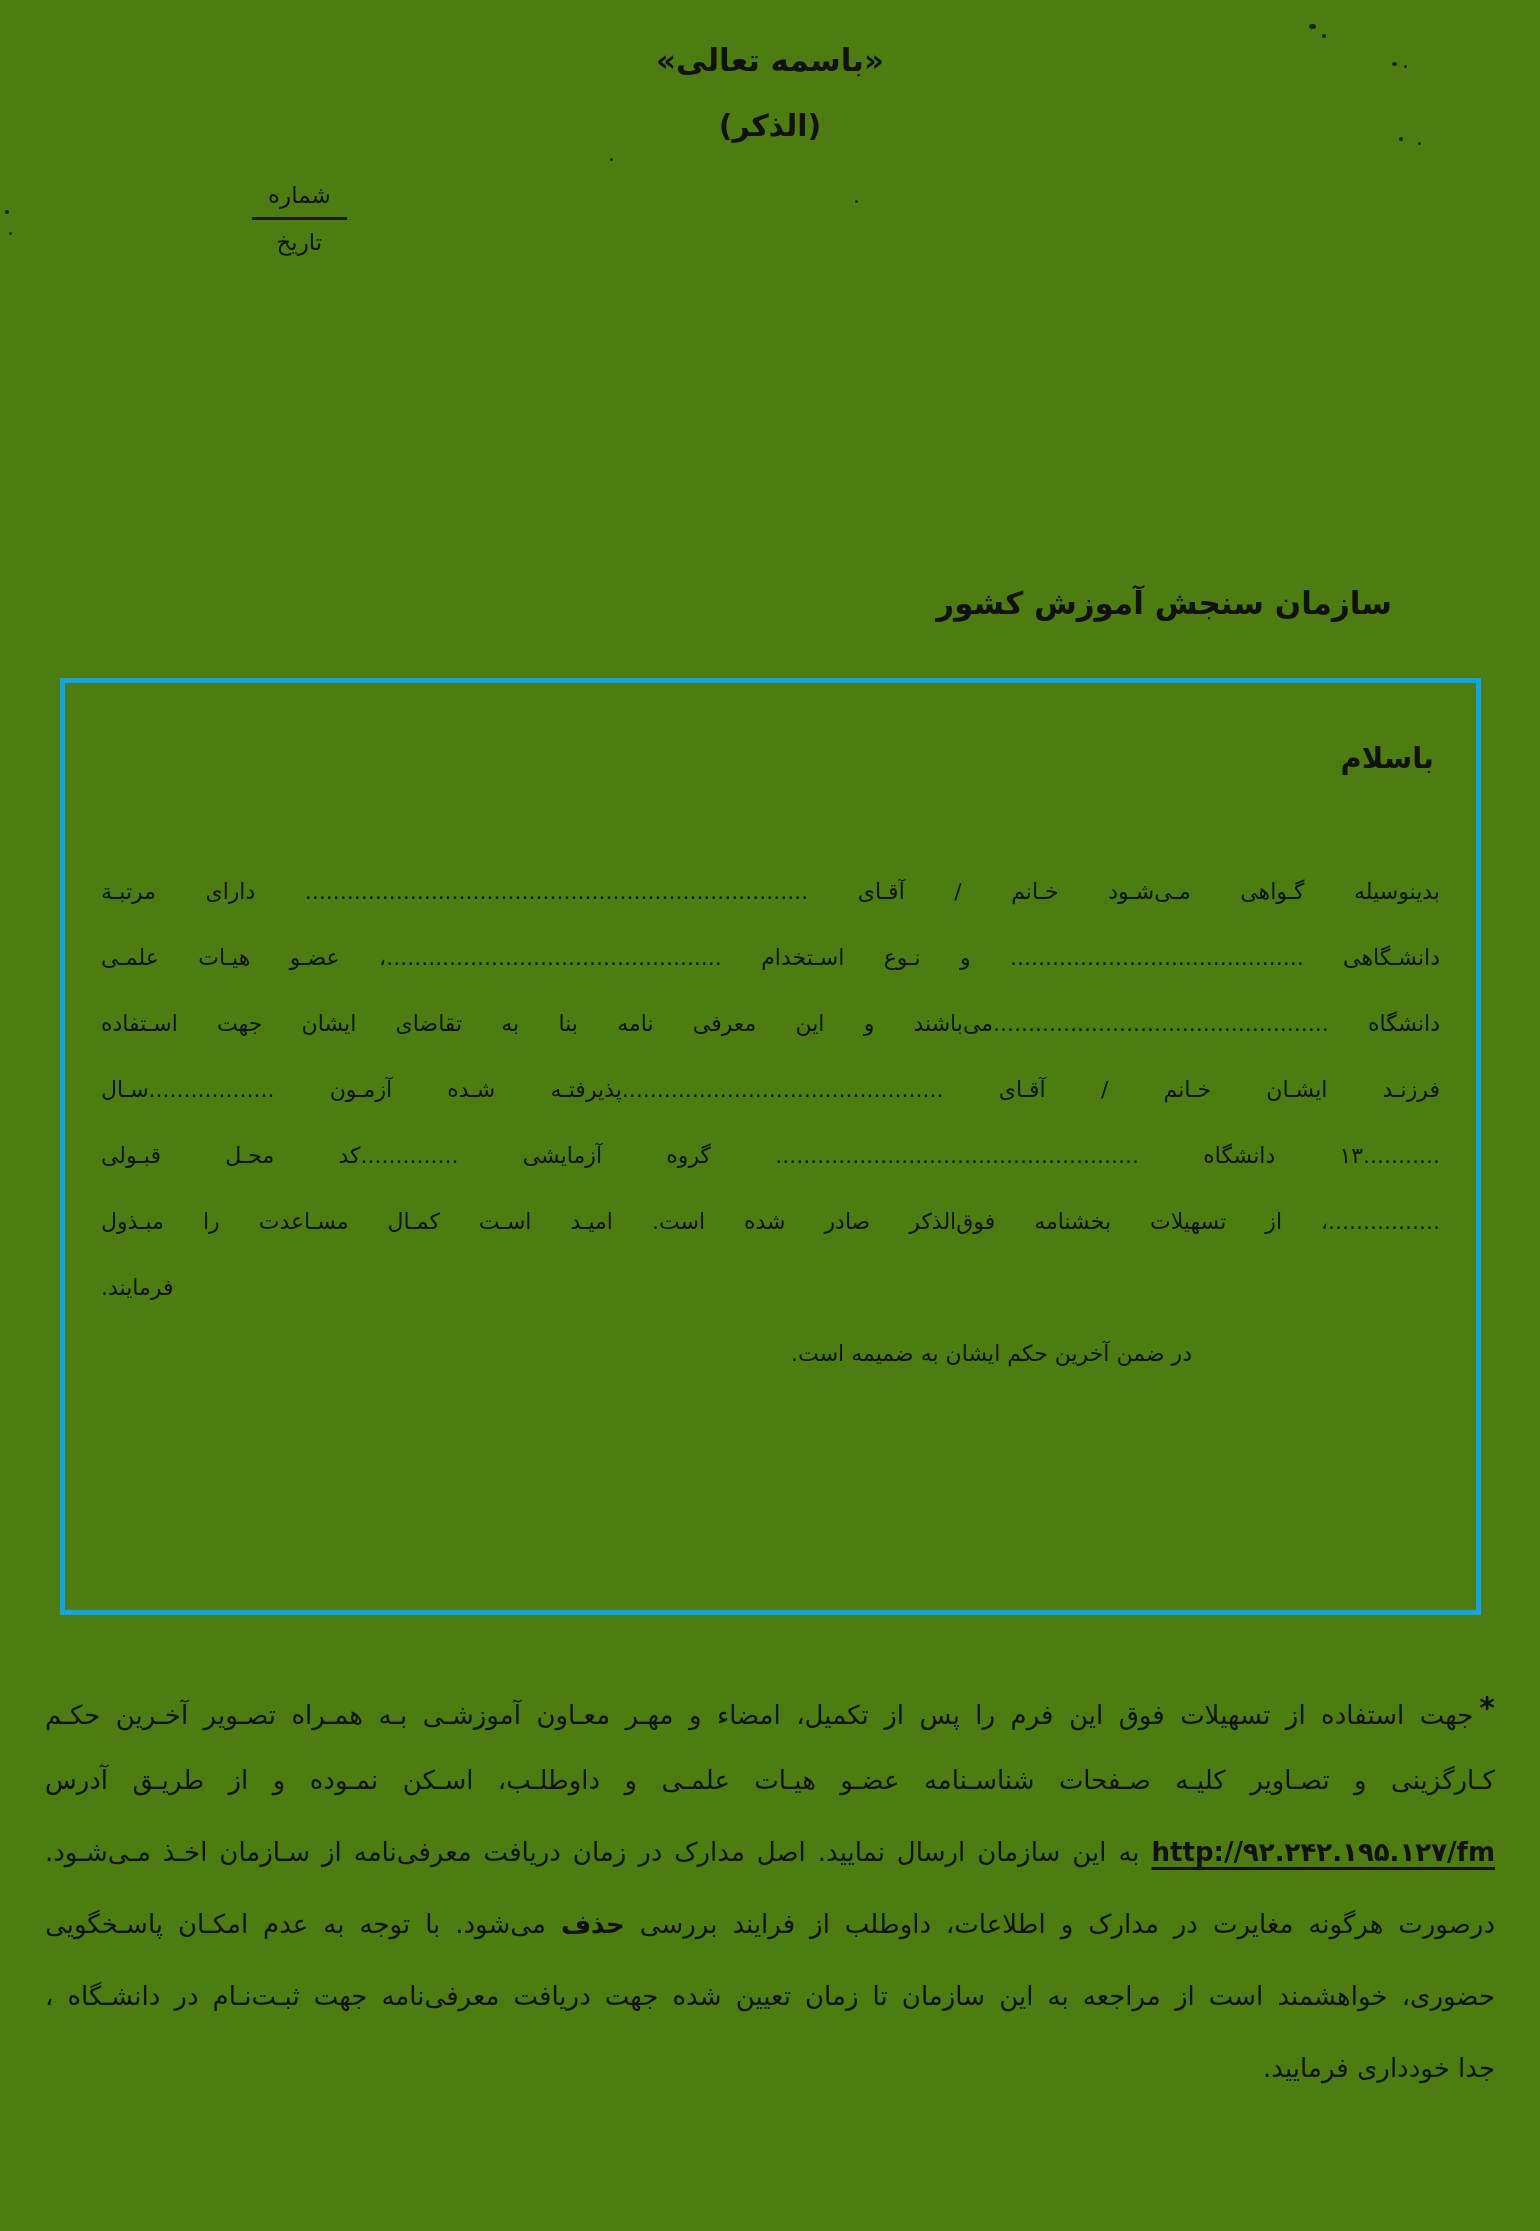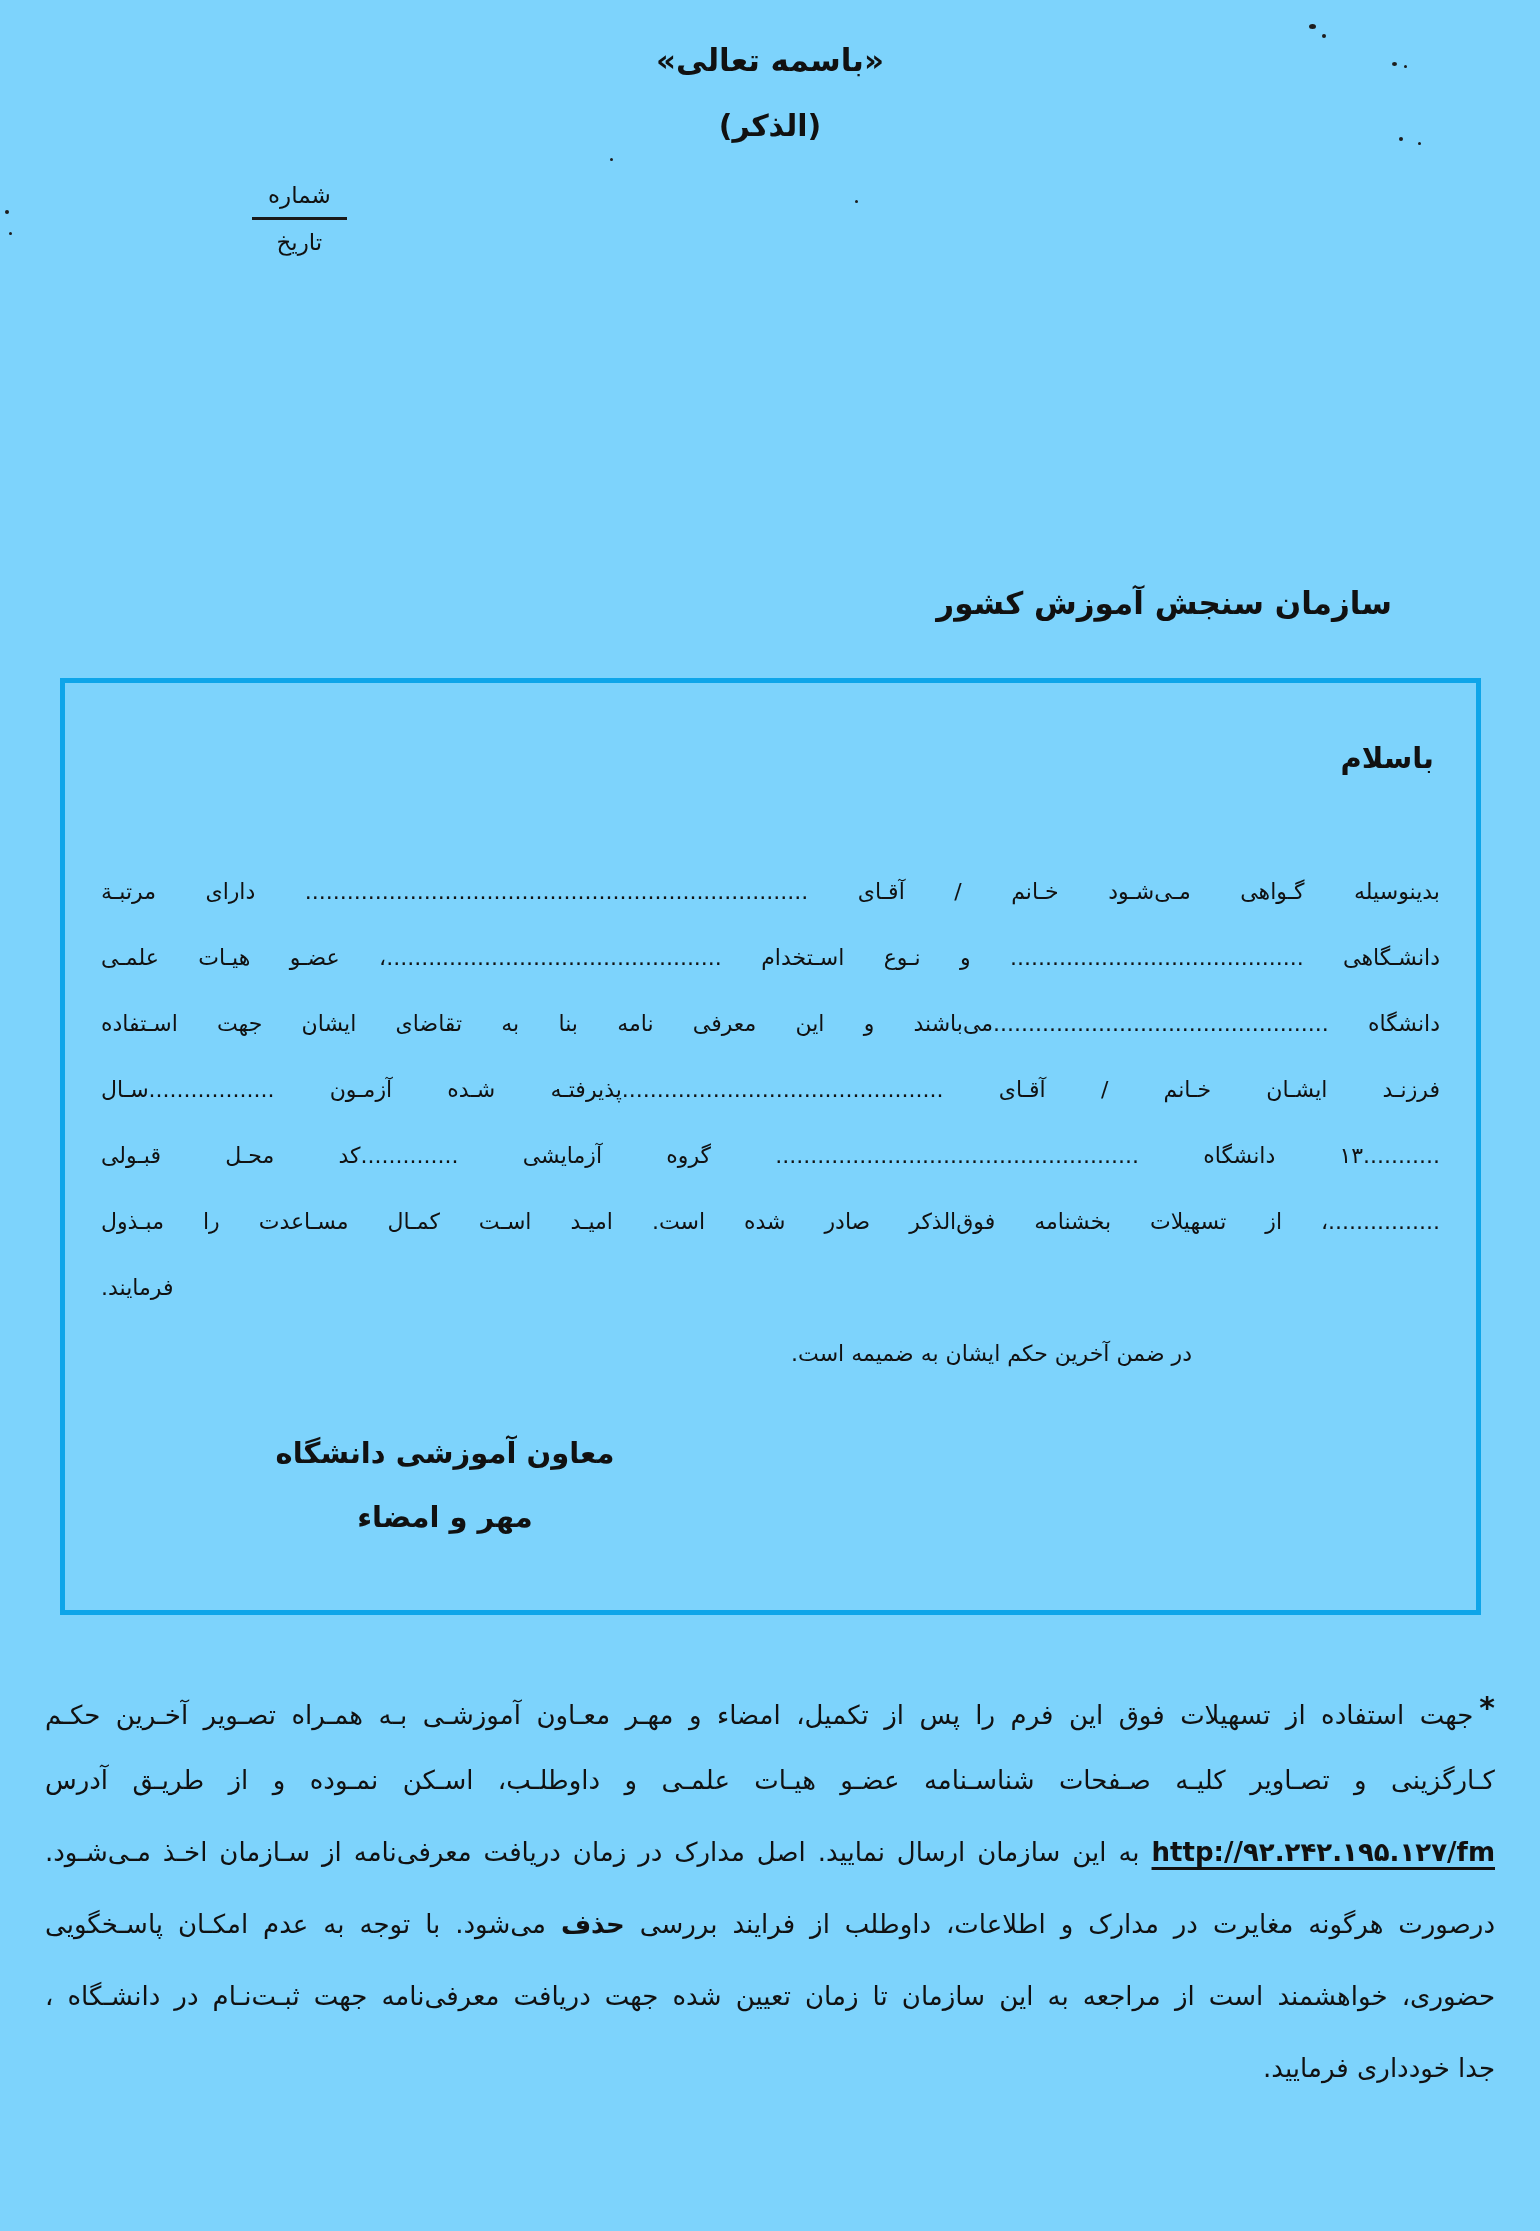--- a/index.html
+++ b/index.html
@@ -1,20 +1,20 @@
 <!DOCTYPE html>
 <html lang="fa"><head>
 <meta charset="utf-8">
 <style>
   html,body{margin:0;padding:0;background:#e8e8e8;}
   .page{
     position:relative;
     width:1540px;height:2231px;
     margin:0 auto;
-    background:#7dd3fc;
+    background:#4d7c0f;
     overflow:hidden;
     font-family:"DejaVu Sans", sans-serif;
     color:#111;
   }
   
   .top-center{position:absolute;left:0;top:42px;width:100%;text-align:center;}
   .bismillah{font-size:31px;font-weight:bold;direction:rtl;}
   .doc-type{margin-top:30px;font-size:30px;font-weight:bold;direction:rtl;}
   
   .num-date{position:absolute;left:252px;top:182px;direction:rtl;text-align:center;font-size:23px;}
@@ -99,24 +99,20 @@
       <div class="b-line just">بدینوسیله گـواهی مـی‌شـود خـانم / آقـای ........................................................................ دارای مرتبـة</div>
       <div class="b-line just">دانشـگاهی .......................................... و نـوع اسـتخدام ................................................، عضـو هیـات علمـی</div>
       <div class="b-line just">دانشگاه ................................................می‌باشند و این معرفی نامه بنا به تقاضای ایشان جهت اسـتفاده</div>
       <div class="b-line just">فرزنـد ایشـان خـانم / آقـای ..............................................پذیرفتـه شـده آزمـون ..................سـال</div>
       <div class="b-line just">...........۱۳ دانشگاه .................................................... گروه آزمایشی ..............کد محـل قبـولی</div>
       <div class="b-line just">................، از تسهیلات بخشنامه فوق‌الذکر صادر شده است. امیـد اسـت کمـال مسـاعدت را مبـذول</div>
       <div class="b-line plain">فرمایند.</div>
       <div class="b-line indent">در ضمن آخرین حکم ایشان به ضمیمه است.</div>
     </div>
 
-    <div class="signature">
-      <div class="sig-line">معاون آموزشی دانشگاه</div>
-      <div class="sig-line">مهر و امضاء</div>
-    </div>
   </div>
 
   <div class="footnote">
     <div class="f-line just">
       <span class="f-star">*</span><span>جهت استفاده از تسهیلات فوق این فرم را پس از تکمیل، امضاء و مهـر معـاون آموزشـی بـه همـراه تصـویر آخـرین حکـم</span>
     </div>
     <div class="f-line just">کـارگزینی و تصـاویر کلیـه صـفحات شناسـنامه عضـو هیـات علمـی و داوطلـب، اسـکن نمـوده و از طریـق آدرس</div>
     <div class="f-line just">
       <span class="f-url">http://۹۲.۲۴۲.۱۹۵.۱۲۷/fm</span>
       <span>به این سازمان ارسال نمایید. اصل مدارک در زمان دریافت معرفی‌نامه از سـازمان اخـذ مـی‌شـود.</span>

